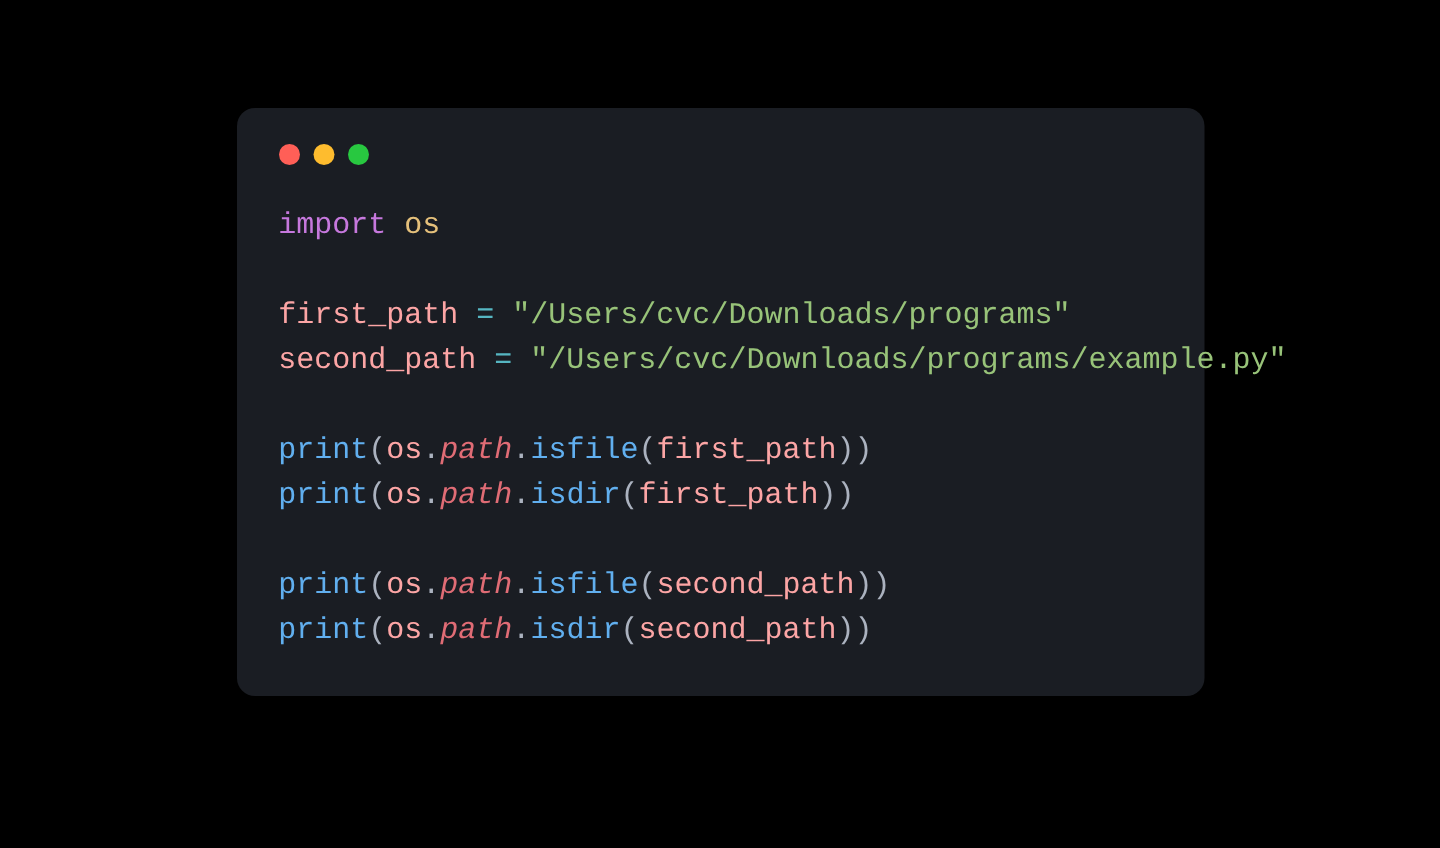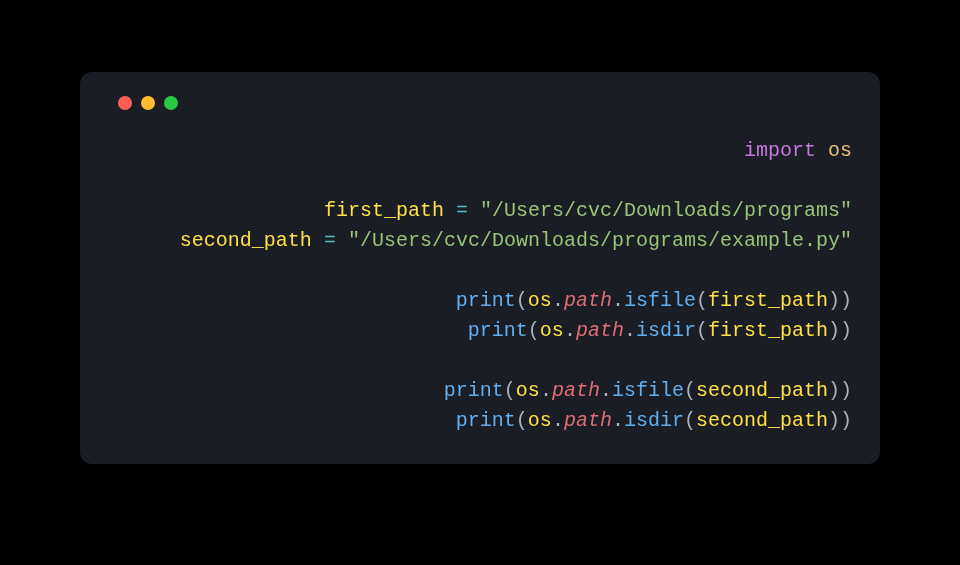--- a/index.html
+++ b/index.html
@@ -7,26 +7,25 @@
       width: 960px;
       height: 565px;
       background: #000000;
       display: flex;
       align-items: flex-start;
       justify-content: center;
       padding-top: 72px;
       font-family: "SF Mono", "Monaco", "Menlo", "Consolas", "Courier New", monospace;
     }
     .window {
-      width: 800px;
+      width: 645px;
       background: #1a1d23;
       border-radius: 12px;
-      padding: 24px 28px 28px 38px;
+      padding: 24px 28px 28px 28px;
       box-shadow: 0 10px 40px rgba(0,0,0,0.5);
-      text-align: right;
     }
     .traffic-lights {
       display: flex;
       gap: 9px;
       margin-bottom: 26px;
     }
     .traffic-light {
       width: 14px;
       height: 14px;
       border-radius: 50%;
@@ -35,21 +34,21 @@
     .tl-yellow { background: #febc2e; }
     .tl-green { background: #28c840; }
     .code {
       font-size: 20px;
       line-height: 1.5;
       white-space: pre;
       color: #abb2bf;
     }
     .tok-keyword { color: #c678dd; }
     .tok-module  { color: #e5c07b; }
-    .tok-ident   { color: #fde047; }
+    .tok-ident   { color: #fca5a5; }
     .tok-op      { color: #56b6c2; }
     .tok-string  { color: #98c379; }
     .tok-func    { color: #61afef; }
     .tok-attr    { color: #e06c75; font-style: italic; }
     .tok-punct   { color: #abb2bf; }
   </style>
 </head>
 <body>
 
 <div class="window">

